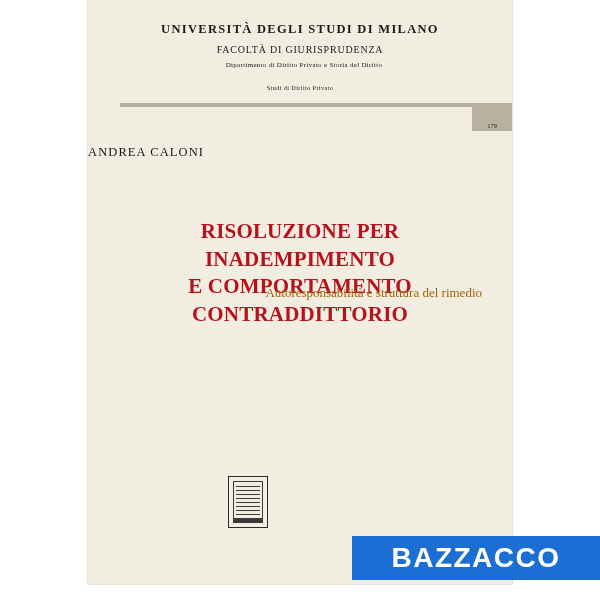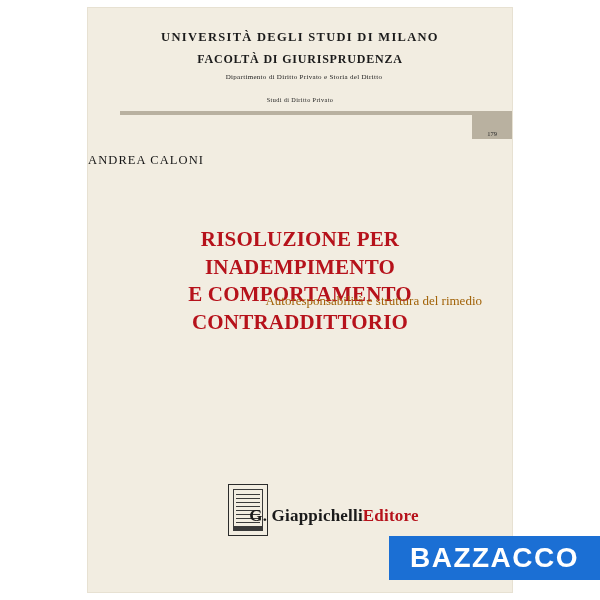--- a/index.html
+++ b/index.html
@@ -18,21 +18,21 @@
     position: relative;
     width: 600px;
     height: 600px;
     background: #ffffff;
   }
 
   
   .cover {
     position: absolute;
     left: 88px;
-    top: 8px;
+    top: 0;
     width: 424px;
     height: 584px;
     background: #f2ede1;
     box-shadow: 0 0 0 1px #e7e1d2;
   }
 
   .cover-inner {
     position: absolute;
     inset: 0;
     padding: 0;
@@ -51,23 +51,23 @@
     font-family: "Liberation Serif", serif;
     font-size: 12.5px;
     letter-spacing: 1.3px;
     font-weight: bold;
     color: #1b1b1b;
     text-transform: uppercase;
   }
 
   .faculty {
     margin-top: 7px;
-    font-size: 12px;
+    font-size: 10px;
     letter-spacing: 0.8px;
-    font-weight: bold;
+    font-weight: normal;
     color: #1b1b1b;
     text-transform: uppercase;
   }
 
   .department {
     margin-top: 6px;
     font-size: 7px;
     letter-spacing: 0.3px;
     color: #1b1b1b;
     margin-left: 8px;
@@ -213,21 +213,21 @@
   }
   .logo-text .editore {
     color: #b6121b;
   }
 
   
   .watermark {
     position: absolute;
     right: 0;
     bottom: 20px;
-    width: 211px;
+    width: 248px;
     height: 44px;
     background: #1b6fd4;
     display: flex;
     align-items: center;
     justify-content: center;
   }
   .watermark span {
     font-family: "Liberation Sans", sans-serif;
     font-weight: bold;
     font-size: 28px;
@@ -265,23 +265,20 @@
       </div>
 
       <div class="subtitle">Autoresponsabilità e struttura del rimedio</div>
 
       <div class="logo-area">
         <div class="logo-mark">
           <div class="inner-frame"></div>
           <div class="hatch"></div>
           <div class="base"></div>
         </div>
-        <div class="logo-text">
-          <span>G. Giappichelli</span><span class="editore">Editore</span>
-        </div>
       </div>
 
     </div>
   </div>
 
   <div class="watermark">
     <span>BAZZACCO</span>
   </div>
 
 </div>

